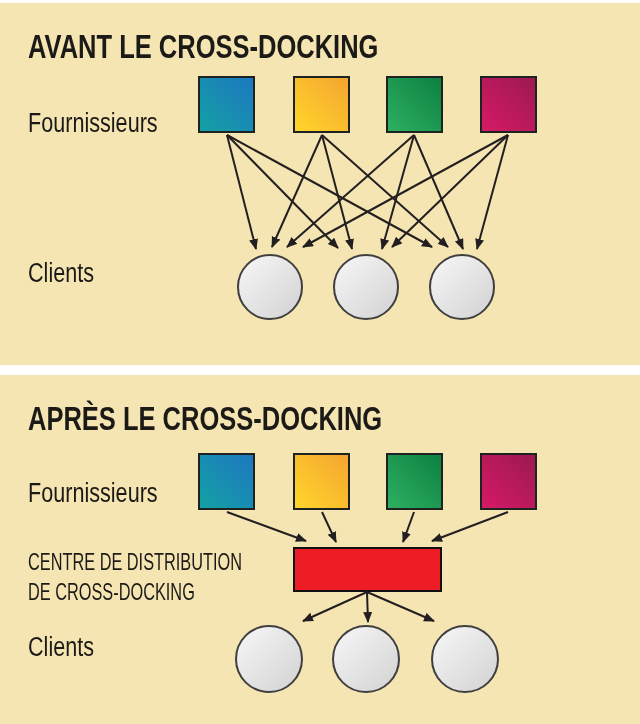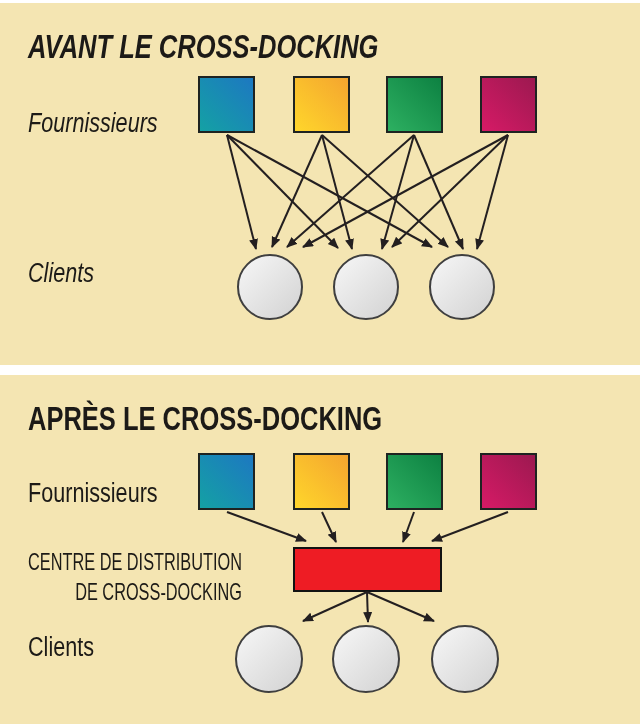--- a/index.html
+++ b/index.html
@@ -7,22 +7,22 @@
     width:640px;height:724px;position:relative;
     background:var(--page-bg,#fff);
     font-family:"Liberation Sans","DejaVu Sans",sans-serif;
     color:var(--ink,#1c1a17);
     overflow:hidden;
   }
   .panel{
     position:absolute;left:0;width:640px;
     background:var(--panel-bg,#f4e5b2);
   }
-  #panel-before{top:3px;height:362px;font-style:italic;}
-  #panel-after{top:375px;height:349px;text-align:right;}
+  #panel-before{top:3px;height:362px;}
+  #panel-after{top:375px;height:349px;}
   .title{
     position:absolute;margin:0;
     font-size:34px;font-weight:bold;line-height:34px;
     letter-spacing:0px;white-space:nowrap;
     transform:scaleX(0.75);transform-origin:0 0;
   }
   .label{
     position:absolute;
     font-size:27px;line-height:32px;white-space:nowrap;
     transform:scaleX(0.80);transform-origin:0 0;

